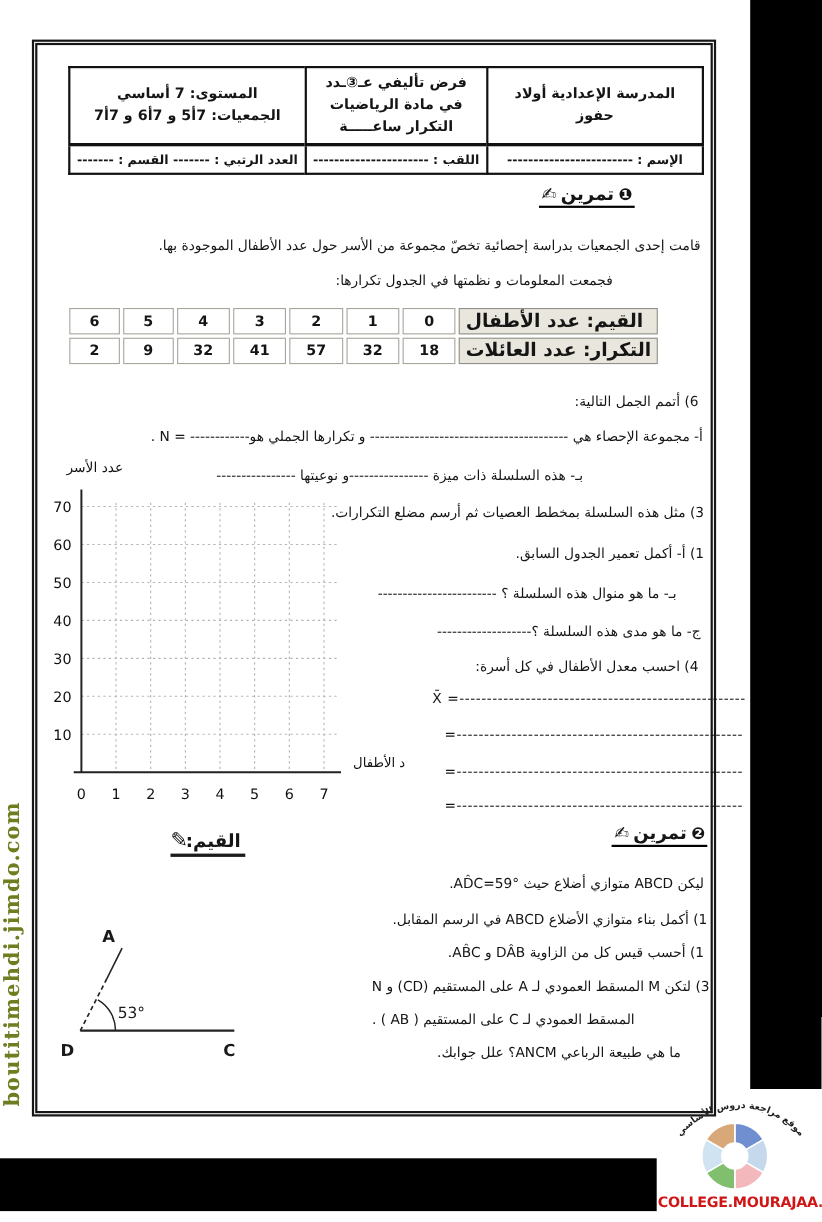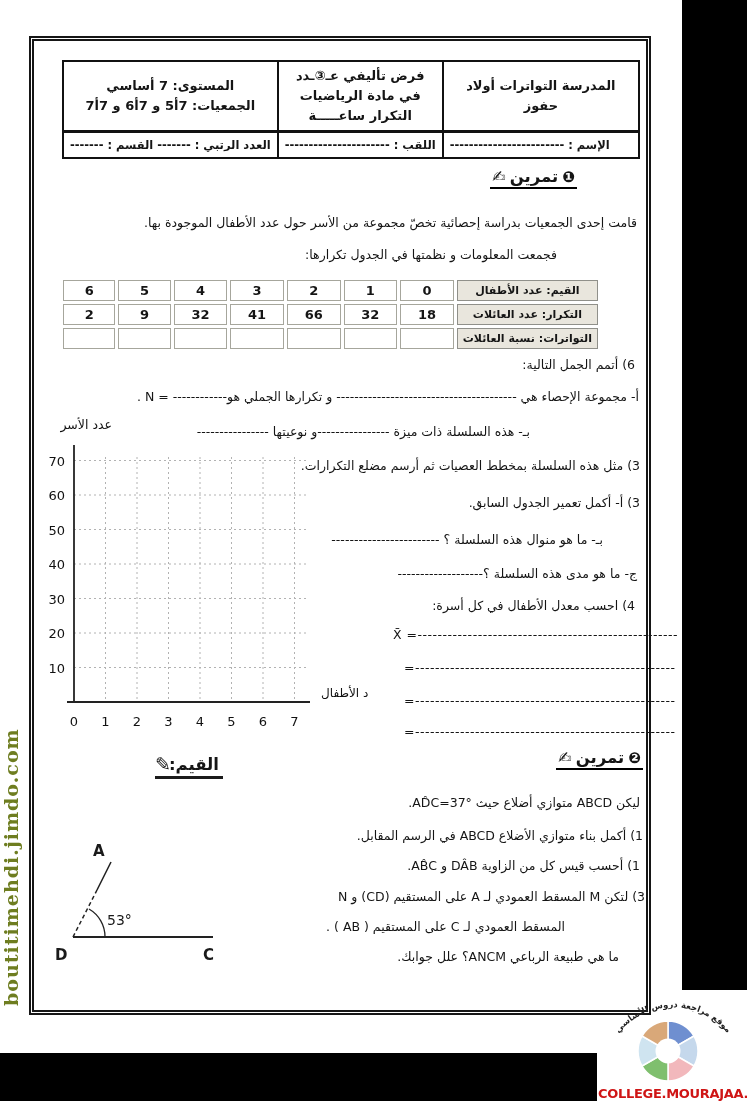--- a/index.html
+++ b/index.html
@@ -8,27 +8,27 @@
 
   .band-right{position:absolute;left:682px;top:0;width:65px;height:990px;background:#000}
   .band-bottom{position:absolute;left:0;top:1053px;width:597px;height:48px;background:#000}
   .page-frame{position:absolute;left:29px;top:36px;width:622px;height:979px;
               border:5px double #161616;box-sizing:border-box;background:#fff}
 
   
   .header-table{position:absolute;left:62px;top:60px;width:578px;border-collapse:collapse;direction:rtl}
   .header-table td{border:2px solid #111;font-weight:bold;padding:2px 6px;background:#fff}
   .header-table tr.r1 td{height:64px;text-align:center;vertical-align:middle;font-size:13px;line-height:1.55}
-  .header-table tr.r2 td{border-top:3px solid #111;height:20px;font-size:11.5px;text-align:left;white-space:nowrap}
+  .header-table tr.r2 td{border-top:3px solid #111;height:20px;font-size:11.5px;text-align:center;white-space:nowrap}
 
   
   .data-table{position:absolute;left:60px;top:277px;width:541px;border-collapse:separate;
               border-spacing:3px 3px;direction:rtl}
-  .data-table th{background:#e9e6dd;border:1px solid #90908a;font-size:11px;font-weight:bold;
-                 text-align:center;padding:1px 5px;height:17px;width:98px;white-space:nowrap}
+  .data-table th{background:#e9e6dd;border:1px solid #90908a;font-size:17px;font-weight:bold;
+                 text-align:left;padding:1px 5px;height:17px;width:98px;white-space:nowrap}
   .data-table td{background:#fff;border:1px solid #a6a69c;text-align:center;font-size:13px;
                  font-weight:bold;height:17px;width:55px}
 
   .line{position:absolute;direction:rtl;white-space:nowrap;font-size:12.5px}
   .line-ltr{position:absolute;white-space:nowrap;font-size:12.5px;letter-spacing:.5px}
 
   .ex-title{position:absolute;display:flex;direction:ltr;align-items:center;gap:4px;
             font-weight:bold;font-size:16.5px;border-bottom:2px solid #000;padding:0 2px 1px 2px}
   .ex-title .ex-icon{font-size:16px}
   .ex-title .ex-num{font-size:15px}
@@ -57,21 +57,21 @@
 
 <table class="header-table">
   <colgroup>
       <col style="width:266px">
       <col style="width:140px">
       <col style="width:172px">
     </colgroup>
   <tbody>
       <tr class="r1">
     <td>
-      <div>المدرسة التواترات أولاد حفوز</div>
+      <div>المدرسة الإعدادية أولاد حفوز</div>
     </td>
     <td>
       <div>فرض تأليفي عـ③ـدد</div>
       <div>في مادة الرياضيات</div>
       <div>التكرار ساعـــــة</div>
     </td>
     <td>
       <div>المستوى: 7 أساسي</div>
       <div>الجمعيات: 7أ5 و 7أ6 و 7أ7</div>
     </td>
@@ -102,45 +102,35 @@
     <td>2</td>
     <td>3</td>
     <td>4</td>
     <td>5</td>
     <td>6</td>
   </tr>
   <tr>
     <th>التكرار: عدد العائلات</th>
     <td>18</td>
     <td>32</td>
-    <td>66</td>
+    <td>57</td>
     <td>41</td>
     <td>32</td>
     <td>9</td>
     <td>2</td>
   </tr>
-  <tr>
-    <th>التواترات: نسبة العائلات</th>
-    <td></td>
-    <td></td>
-    <td></td>
-    <td></td>
-    <td></td>
-    <td></td>
-    <td></td>
-  </tr>
 </tbody>
   </table>
 
 <div class="line" style="top:357px;right:112px">6) أتمم الجمل التالية:</div>
 <div class="line" style="top:389px;right:108px">أ- مجموعة الإحصاء هي ---------------------------------------- و تكرارها الجملي هو------------ = N .</div>
 <div class="line" style="top:424px;right:217px">بـ- هذه السلسلة ذات ميزة ----------------و نوعيتها ----------------</div>
 <div class="line" style="top:458px;right:107px">3) مثل هذه السلسلة بمخطط العصيات ثم أرسم مضلع التكرارات.</div>
-<div class="line" style="top:495px;right:107px">3) أ- أكمل تعمير الجدول السابق.</div>
-<div class="line" style="top:532px;right:144px">بـ- ما هو منوال هذه السلسلة ؟ ------------------------</div>
+<div class="line" style="top:495px;right:107px">1) أ- أكمل تعمير الجدول السابق.</div>
+<div class="line" style="top:532px;right:132px">بـ- ما هو منوال هذه السلسلة ؟ ------------------------</div>
 <div class="line" style="top:566px;right:110px">ج- ما هو مدى هذه السلسلة ؟-------------------</div>
 <div class="line" style="top:598px;right:112px">4) احسب معدل الأطفال في كل أسرة:</div>
 <div class="line-ltr" style="top:627px;left:393px">X̄ =----------------------------------------------------</div>
 <div class="line-ltr" style="top:660px;left:404px">=----------------------------------------------------</div>
 <div class="line-ltr" style="top:693px;left:404px">=----------------------------------------------------</div>
 <div class="line-ltr" style="top:724px;left:404px">=----------------------------------------------------</div>
 
 <svg id="chart-svg" class="chart-svg" width="330" height="330">
     <text x="36" y="311" text-anchor="middle" font-size="13" fill="#111">0</text>
     <line x1="67.5" y1="42" x2="67.5" y2="287" stroke="#b2b2b2" stroke-width="1" stroke-dasharray="2 3"></line>
@@ -181,25 +171,25 @@
   <span class="ex-icon">✍</span>
   <span>تمرين</span>
   <span class="ex-num">❷</span>
 </div>
 
 <div class="draw-title">
   <span class="pen">✎</span>
   <span dir="rtl">القيم:</span>
 </div>
 
-<div class="line" style="top:795px;right:107px">ليكن ABCD متوازي أضلاع حيث AD̂C=37°.</div>
+<div class="line" style="top:795px;right:107px">ليكن ABCD متوازي أضلاع حيث AD̂C=59°.</div>
 <div class="line" style="top:828px;right:104px">1) أكمل بناء متوازي الأضلاع ABCD في الرسم المقابل.</div>
 <div class="line" style="top:858px;right:107px">1) أحسب قيس كل من الزاوية DÂB و AB̂C.</div>
 <div class="line" style="top:889px;right:102px">3) لتكن M المسقط العمودي لـ A على المستقيم (CD) و N</div>
-<div class="line" style="top:919px;right:182px">المسقط العمودي لـ C على المستقيم ( AB ) .</div>
+<div class="line" style="top:919px;right:170px">المسقط العمودي لـ C على المستقيم ( AB ) .</div>
 <div class="line" style="top:949px;right:128px">ما هي طبيعة الرباعي ANCM؟ علل جوابك.</div>
 
 <svg class="figure-svg" width="200" height="125">
   <line x1="28" y1="97" x2="168" y2="97" stroke="#222" stroke-width="2"></line>
   <line x1="28" y1="97" x2="52" y2="50" stroke="#222" stroke-width="1.5" stroke-dasharray="4 3"></line>
   <line x1="52" y1="50" x2="66" y2="22" stroke="#222" stroke-width="1.5"></line>
   <path d="M 60 97 A 32 32 0 0 0 44 69" fill="none" stroke="#222" stroke-width="1.3"></path>
   <text x="48" y="16" font-size="15" font-weight="bold" fill="#1a1a1a">A</text>
   <text x="10" y="120" font-size="15" font-weight="bold" fill="#1a1a1a">D</text>
   <text x="158" y="120" font-size="15" font-weight="bold" fill="#1a1a1a">C</text>

